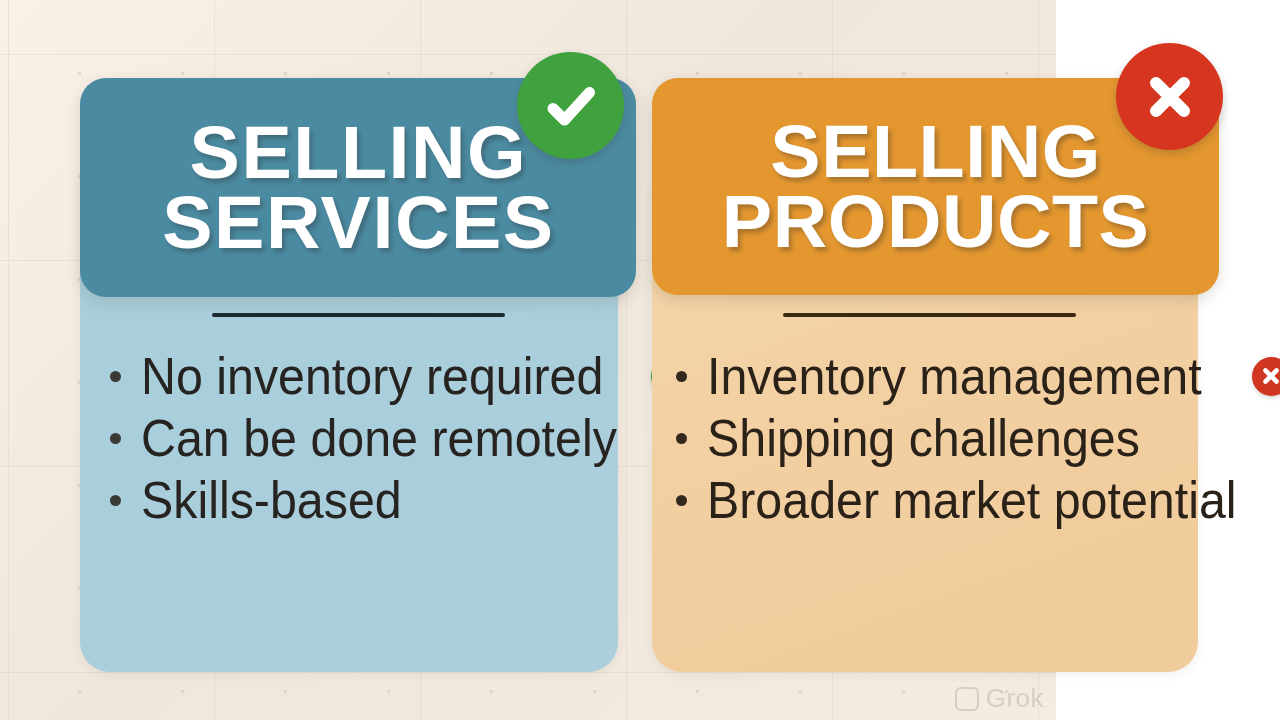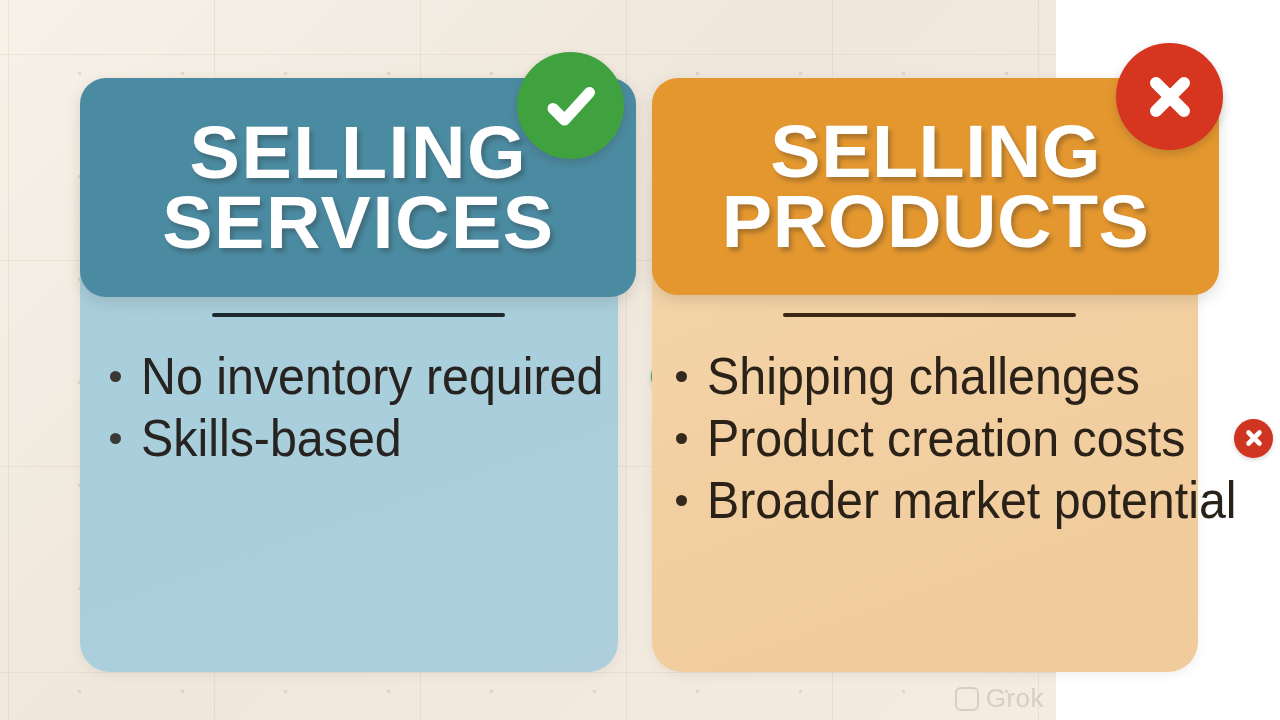--- a/index.html
+++ b/index.html
@@ -202,20 +202,29 @@
         <span class="bullet"></span>
         <span class="item-label">No inventory required</span>
         <span class="mini-badge ok">
           <svg width="24" height="24" viewBox="0 0 24 24" aria-hidden="true">
             <path d="M5 12.7 L9.6 17.3 L19.2 7.2" fill="none" stroke="#ffffff" stroke-width="4.4" stroke-linecap="round" stroke-linejoin="round"></path>
           </svg>
         </span>
       </li>
       <li class="list-item">
         <span class="bullet"></span>
+        <span class="item-label">Can be done remotely</span>
+        <span class="mini-badge ok">
+          <svg width="24" height="24" viewBox="0 0 24 24" aria-hidden="true">
+            <path d="M5 12.7 L9.6 17.3 L19.2 7.2" fill="none" stroke="#ffffff" stroke-width="4.4" stroke-linecap="round" stroke-linejoin="round"></path>
+          </svg>
+        </span>
+      </li>
+      <li class="list-item">
+        <span class="bullet"></span>
         <span class="item-label">Skills-based</span>
       </li>
     </ul>
   </div>
 
   <div class="col" id="col-right">
 
     <div class="card-body"></div>
 
     <div class="card-header">
@@ -227,33 +236,33 @@
       <svg width="62" height="62" viewBox="0 0 62 62" aria-hidden="true">
         <path d="M17 17 L45 45 M45 17 L17 45" fill="none" stroke="#ffffff" stroke-width="12" stroke-linecap="round"></path>
       </svg>
     </div>
 
     <div class="divider"></div>
 
     <ul class="card-list">
       <li class="list-item">
         <span class="bullet"></span>
-        <span class="item-label">Shipping challenges</span>
-      </li>
-      <li class="list-item">
-        <span class="bullet"></span>
-        <span class="item-label">Product creation costs</span>
+        <span class="item-label">Inventory management</span>
         <span class="mini-badge no">
           <svg width="24" height="24" viewBox="0 0 24 24" aria-hidden="true">
             <path d="M6.5 6.5 L17.5 17.5 M17.5 6.5 L6.5 17.5" fill="none" stroke="#ffffff" stroke-width="4.6" stroke-linecap="round"></path>
           </svg>
         </span>
       </li>
       <li class="list-item">
         <span class="bullet"></span>
+        <span class="item-label">Shipping challenges</span>
+      </li>
+      <li class="list-item">
+        <span class="bullet"></span>
         <span class="item-label">Broader market potential</span>
       </li>
     </ul>
   </div>
 
   <div id="watermark">
     <span class="wm-mark"></span>
     <span>Grok</span>
   </div>
 

